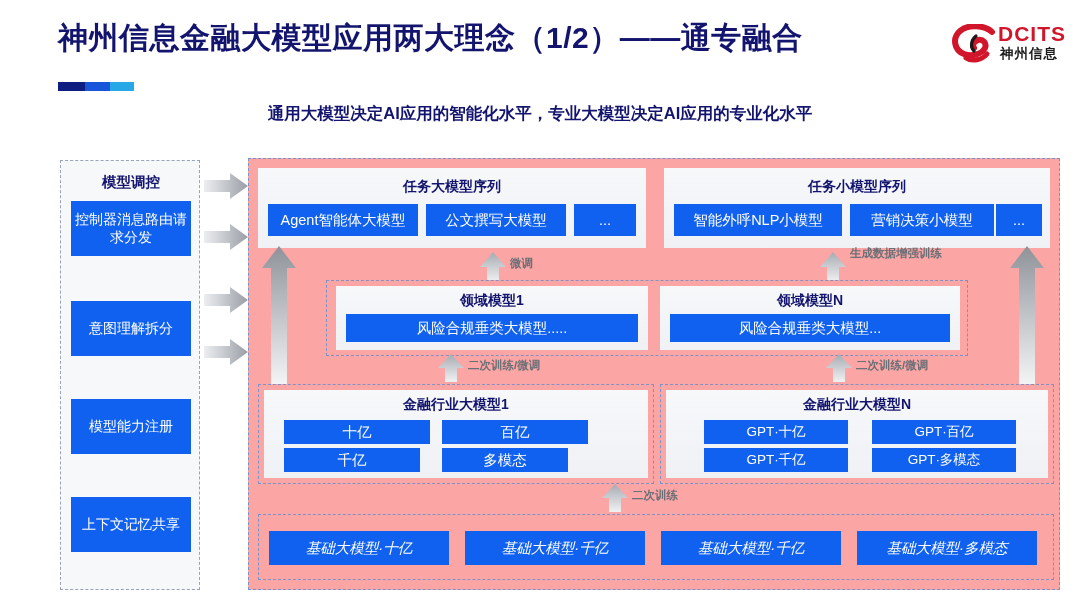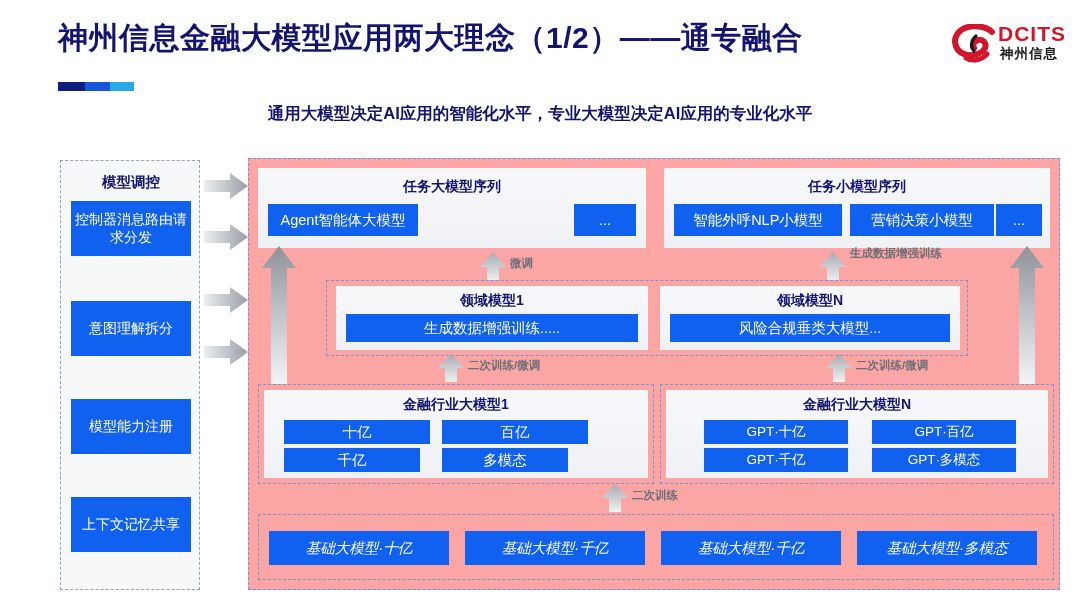--- a/index.html
+++ b/index.html
@@ -139,20 +139,21 @@
 </svg>
 <svg class="arrow-right" style="left:204px;top:339px;" viewBox="0 0 44 26">
   <path d="M0 7 L26 7 L26 0 L44 13 L26 26 L26 19 L0 19 Z" fill="url(#gr1)"></path>
 </svg>
 
 <div class="abs dashed-box" style="left:248px;top:158px;width:812px;height:432px;"></div>
 
 <div class="abs gray-panel" style="left:258px;top:168px;width:388px;height:80px;">
   <div class="grp-title" style="position:absolute;top:10px;">任务大模型序列</div>
   <div class="blue-chip" style="position:absolute;left:10px;top:36px;width:150px;height:32px;">Agent智能体大模型</div>
+  <div class="blue-chip" style="position:absolute;left:168px;top:36px;width:140px;height:32px;">公文撰写大模型</div>
   <div class="blue-chip" style="position:absolute;left:316px;top:36px;width:62px;height:32px;">...</div>
 </div>
 
 <div class="abs gray-panel" style="left:664px;top:168px;width:386px;height:80px;">
   <div class="grp-title" style="position:absolute;top:10px;">任务小模型序列</div>
   <div class="blue-chip" style="position:absolute;left:10px;top:36px;width:168px;height:32px;">智能外呼NLP小模型</div>
   <div class="blue-chip" style="position:absolute;left:186px;top:36px;width:144px;height:32px;">营销决策小模型</div>
   <div class="blue-chip" style="position:absolute;left:332px;top:36px;width:46px;height:32px;">...</div>
 </div>
 
@@ -182,21 +183,21 @@
 
 <svg class="arrow-up" style="left:820px;top:252px;width:26px;height:30px;" viewBox="0 0 26 30">
   <path d="M13 0 L26 15 L19 15 L19 30 L7 30 L7 15 L0 15 Z" fill="url(#gu2)"></path>
 </svg>
 <div class="arrow-label" style="left:850px;top:246px;width:100px;text-align:left;">生成数据增强训练</div>
 
 <div class="abs dashed-box" style="left:326px;top:280px;width:642px;height:76px;"></div>
 
 <div class="abs gray-panel" style="left:336px;top:286px;width:312px;height:64px;">
   <div class="grp-title" style="position:absolute;top:6px;">领域模型1</div>
-  <div class="blue-chip" style="position:absolute;left:10px;top:28px;width:292px;height:28px;">生成数据增强训练.....</div>
+  <div class="blue-chip" style="position:absolute;left:10px;top:28px;width:292px;height:28px;">风险合规垂类大模型.....</div>
 </div>
 
 <div class="abs gray-panel" style="left:660px;top:286px;width:300px;height:64px;">
   <div class="grp-title" style="position:absolute;top:6px;">领域模型N</div>
   <div class="blue-chip" style="position:absolute;left:10px;top:28px;width:280px;height:28px;">风险合规垂类大模型...</div>
 </div>
 
 <svg class="arrow-up" style="left:438px;top:354px;width:26px;height:28px;" viewBox="0 0 26 28">
   <path d="M13 0 L26 14 L19 14 L19 28 L7 28 L7 14 L0 14 Z" fill="url(#gu2)"></path>
 </svg>

